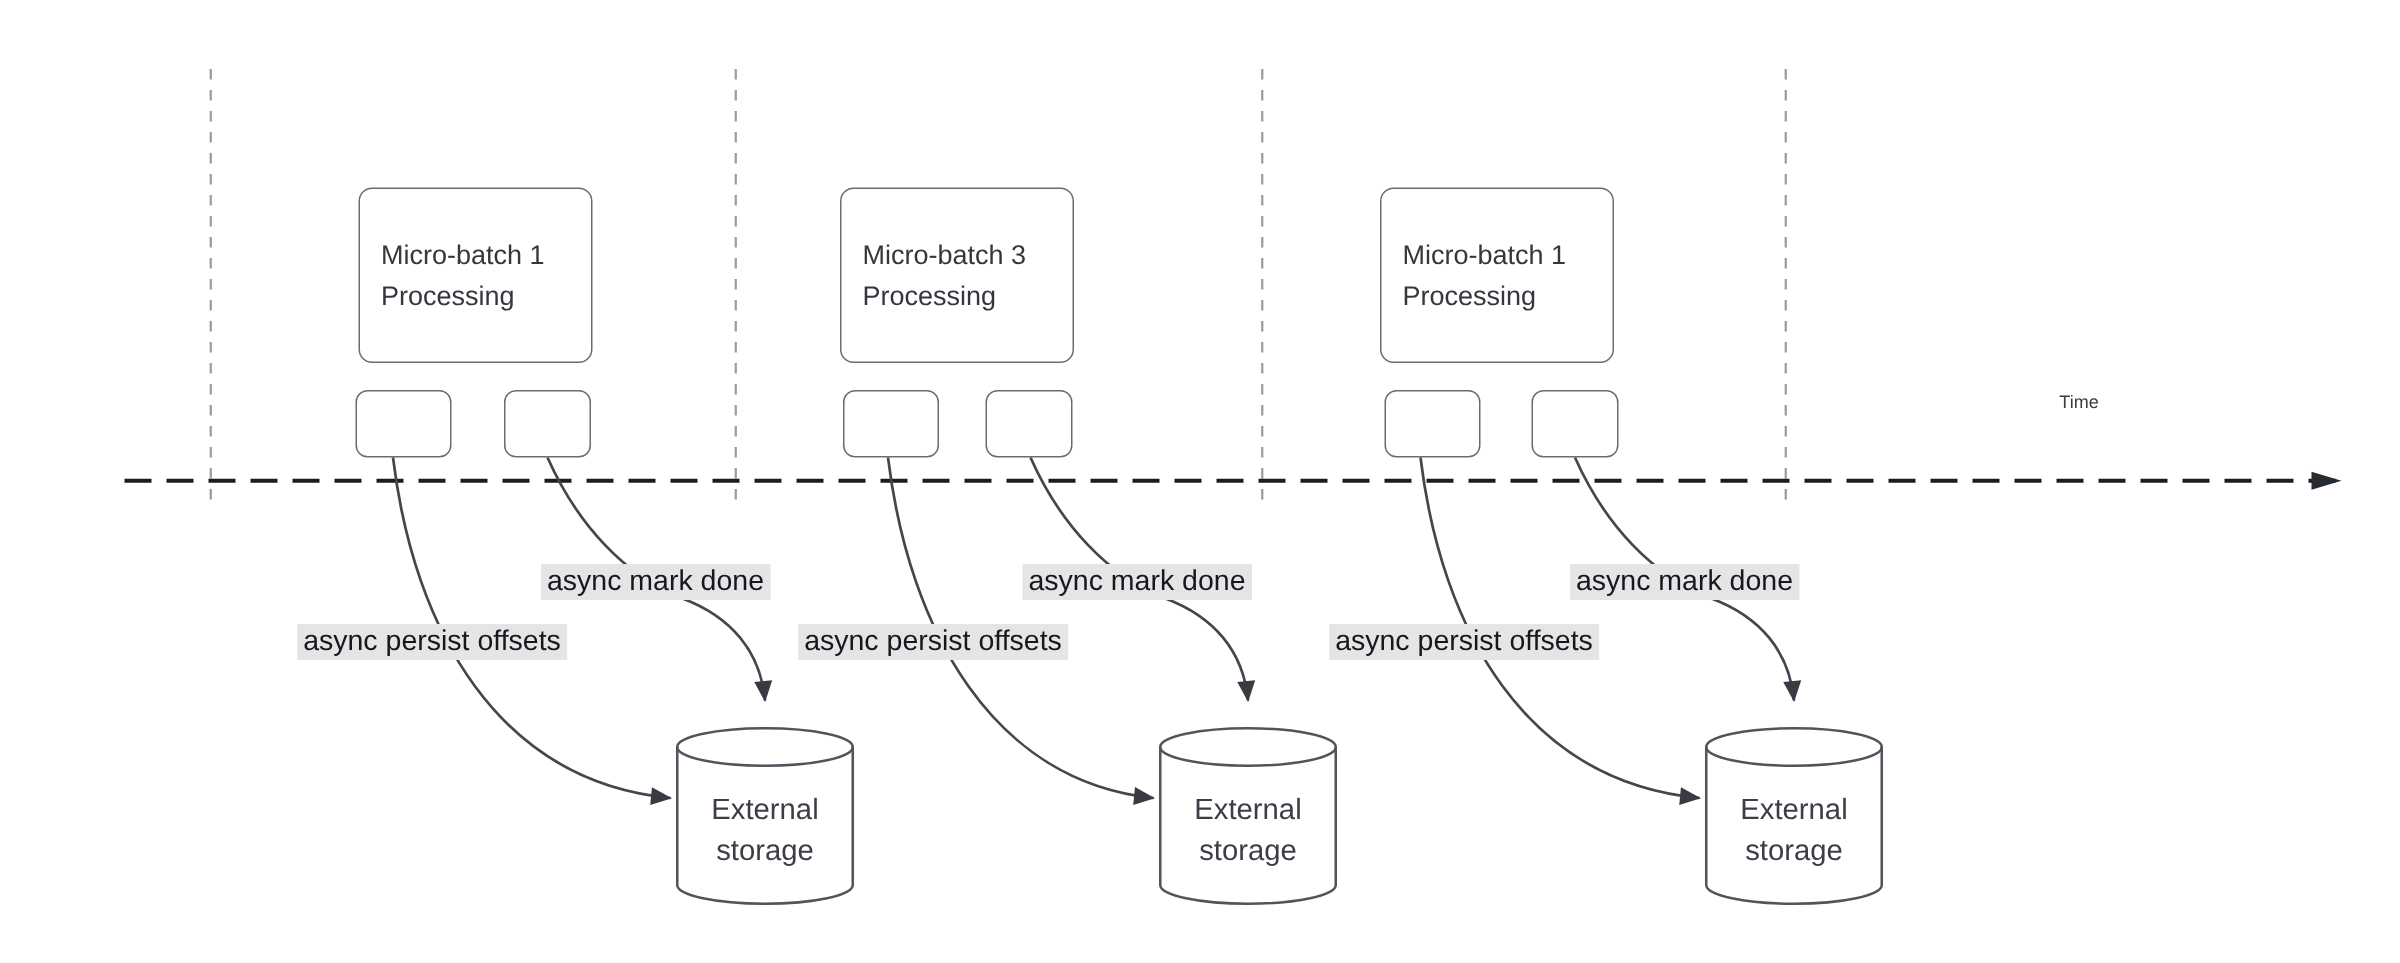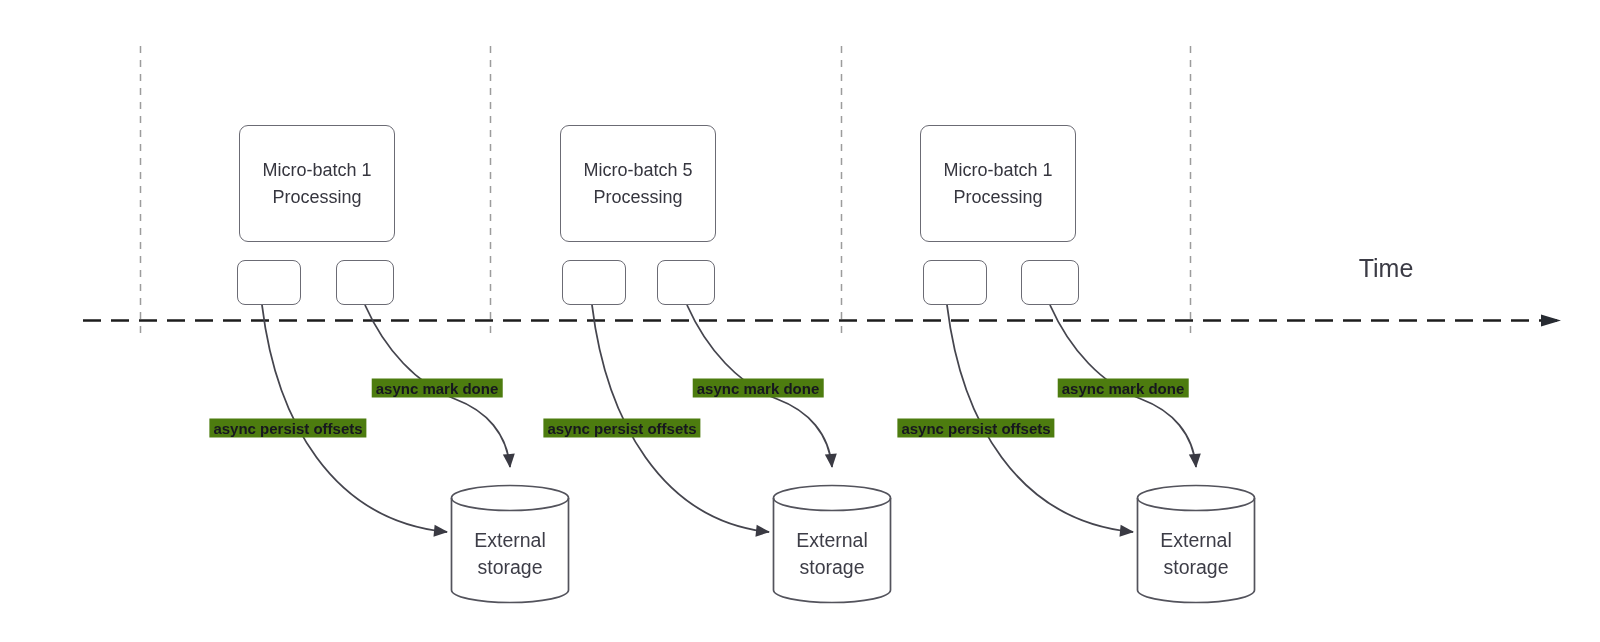--- a/index.html
+++ b/index.html
@@ -11,39 +11,39 @@
     overflow:hidden;
   }
   .overlay{
     position:absolute;left:0;top:0;width:1600px;height:642px;
     z-index:5;pointer-events:none;
   }
   .proc-box{
     position:absolute;top:125px;width:156px;height:117px;
     border:1.6px solid #6b6b74;border-radius:9px;background:#ffffff;
     display:flex;align-items:center;justify-content:center;
-    text-align:center;font-size:18px;line-height:27px;color:#36363f;
+    font-size:18px;line-height:27px;color:#36363f;
     z-index:8;box-sizing:border-box;padding:0 14px;
   }
   .mini-box{
     position:absolute;top:260px;height:45px;
     border:1.6px solid #6b6b74;border-radius:8px;background:#ffffff;
     z-index:8;box-sizing:border-box;
   }
   .mini-a{width:64px;}
   .mini-b{width:58px;}
   .arrow-label{
     position:absolute;transform:translate(-50%,-50%);
-    font-size:15px;font-weight:bold;color:#17171f;
-    background:#4d7c0f;padding:1px 4px;white-space:nowrap;
+    font-size:19px;font-weight:normal;color:#17171f;
+    background:#e5e5e5;padding:1px 4px;white-space:nowrap;
     z-index:10;
   }
   .time-label{
     position:absolute;transform:translate(-50%,-50%);
-    font-size:25px;color:#3b3b45;z-index:10;white-space:nowrap;
+    font-size:12px;color:#3b3b45;z-index:10;white-space:nowrap;
   }
   .cylinder{
     position:absolute;top:484px;width:120px;height:120px;z-index:2;
   }
   .cylinder svg{position:absolute;left:0;top:0;}
   .cyl-label{
     position:absolute;left:2px;right:2px;top:26px;bottom:6px;
     display:flex;align-items:center;justify-content:center;
     text-align:center;font-size:19.5px;line-height:27px;color:#3d3d47;
   }
@@ -92,21 +92,21 @@
       <svg width="120" height="120" viewBox="0 0 120 120" xmlns="http://www.w3.org/2000/svg">
         <path d="M1.5,14 A58.5,12.5 0 0 1 118.5,14 L118.5,106 A58.5,12.5 0 0 1 1.5,106 Z" fill="#ffffff" stroke="#53535c" stroke-width="1.7"></path>
         <path d="M1.5,14 A58.5,12.5 0 0 0 118.5,14" fill="none" stroke="#53535c" stroke-width="1.7"></path>
       </svg>
       <div class="cyl-label">External storage</div>
     </div>
   </div>
 
   <div>
     <div class="proc-box" style="left:560px">
-      <span>Micro-batch 5 Processing</span>
+      <span>Micro-batch 3 Processing</span>
     </div>
     <div class="mini-box mini-a" style="left:562px"></div>
     <div class="mini-box mini-b" style="left:657px"></div>
     <div class="arrow-label" style="left:622px;top:428px">async persist offsets</div>
     <div class="arrow-label" style="left:758px;top:388px">async mark done</div>
     <div class="cylinder" style="left:772px">
       <svg width="120" height="120" viewBox="0 0 120 120" xmlns="http://www.w3.org/2000/svg">
         <path d="M1.5,14 A58.5,12.5 0 0 1 118.5,14 L118.5,106 A58.5,12.5 0 0 1 1.5,106 Z" fill="#ffffff" stroke="#53535c" stroke-width="1.7"></path>
         <path d="M1.5,14 A58.5,12.5 0 0 0 118.5,14" fill="none" stroke="#53535c" stroke-width="1.7"></path>
       </svg>

